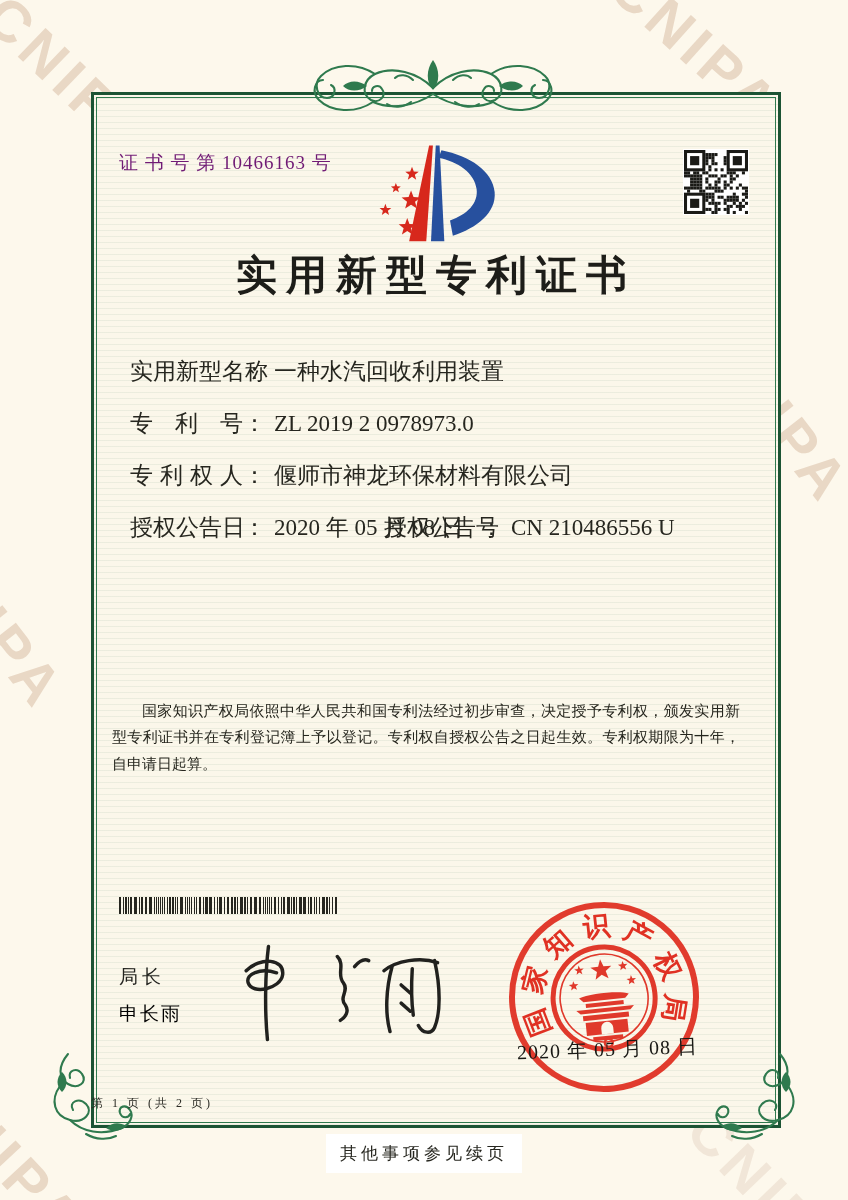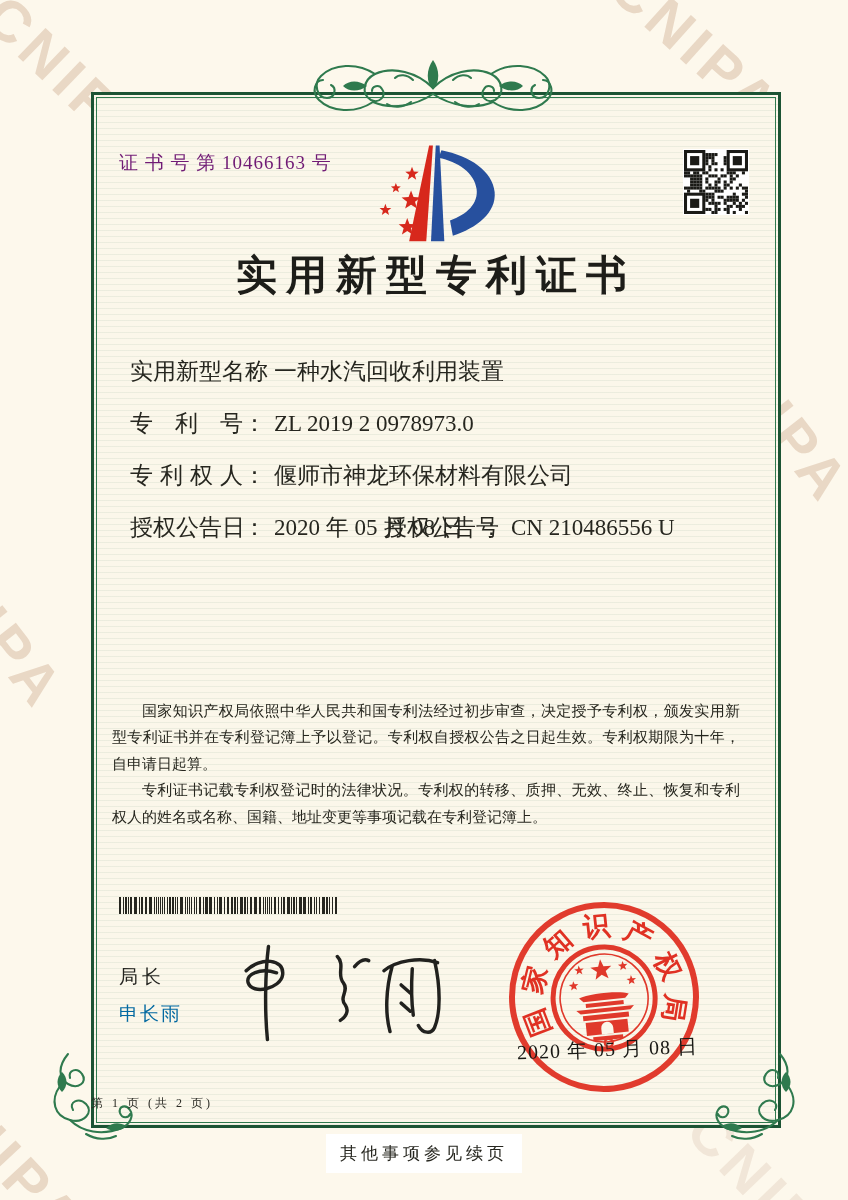--- a/index.html
+++ b/index.html
@@ -79,21 +79,21 @@
   .barcode{position:absolute;left:119px;top:897px;width:224px;height:17px;}
 
   .signer-title{
     position:absolute;left:119px;top:964px;
     font-family:"Liberation Sans","DejaVu Sans",sans-serif;
     font-size:19px;letter-spacing:4px;color:#23231f;text-align:right;
   }
   .signer-name{
     position:absolute;left:119px;top:1001px;
     font-family:"Liberation Sans","DejaVu Sans",sans-serif;
-    font-size:19px;letter-spacing:2px;color:#0369a1;text-align:center;
+    font-size:19px;letter-spacing:2px;color:#000000;text-align:center;
   }
   .signature{position:absolute;left:232px;top:936px;width:238px;height:110px;}
 
   .seal{
     position:absolute;left:509px;top:902px;width:190px;height:190px;
     transform:rotate(-6deg);
   }
   .seal-ring{
     position:absolute;left:0;top:0;right:0;bottom:0;
     border:6px solid rgba(222,42,28,0.92);border-radius:50%;
@@ -364,21 +364,20 @@
     <div class="frow">
       <span class="flabel"><span class="just">授权公告日</span><span>：</span></span><span class="fval">2020 年 05 月 08 日</span>
       <span class="pair2">
         <span class="flabel"><span class="just">授权公告号</span><span>：</span></span><span class="fval">CN 210486556 U</span>
       </span>
     </div>
   </div>
 
   <div class="body-text">
     <p>国家知识产权局依照中华人民共和国专利法经过初步审查，决定授予专利权，颁发实用新型专利证书并在专利登记簿上予以登记。专利权自授权公告之日起生效。专利权期限为十年，自申请日起算。</p>
-    <p>专利证书记载专利权登记时的法律状况。专利权的转移、质押、无效、终止、恢复和专利权人的姓名或名称、国籍、地址变更等事项记载在专利登记簿上。</p>
   </div>
 
   <svg class="barcode" viewBox="0 0 224 17">
       <g>
         <rect x="0" y="0" width="2" height="17" fill="#26261f"></rect>
         <rect x="4" y="0" width="1" height="17" fill="#26261f"></rect>
         <rect x="6" y="0" width="2" height="17" fill="#26261f"></rect>
         <rect x="9" y="0" width="1" height="17" fill="#26261f"></rect>
         <rect x="11" y="0" width="2" height="17" fill="#26261f"></rect>
         <rect x="15" y="0" width="3" height="17" fill="#26261f"></rect>

